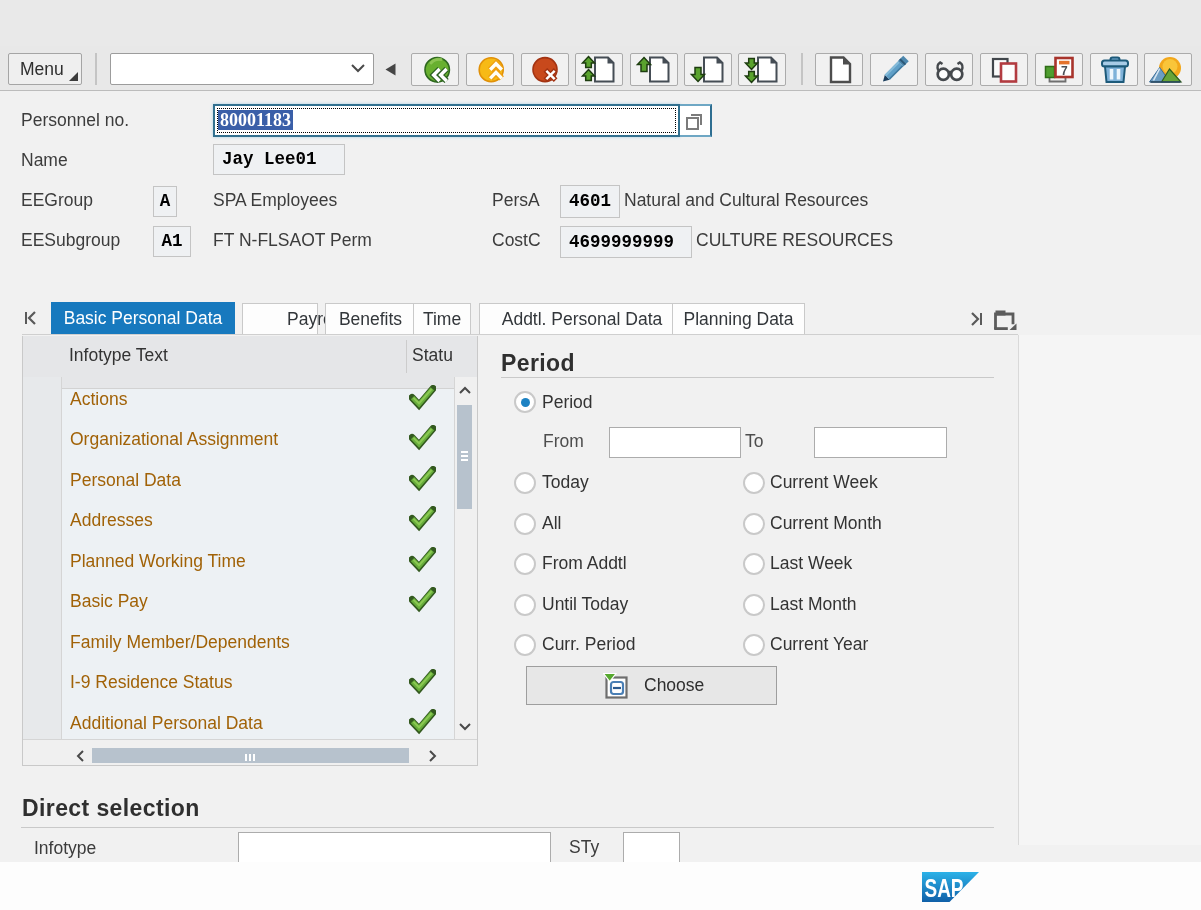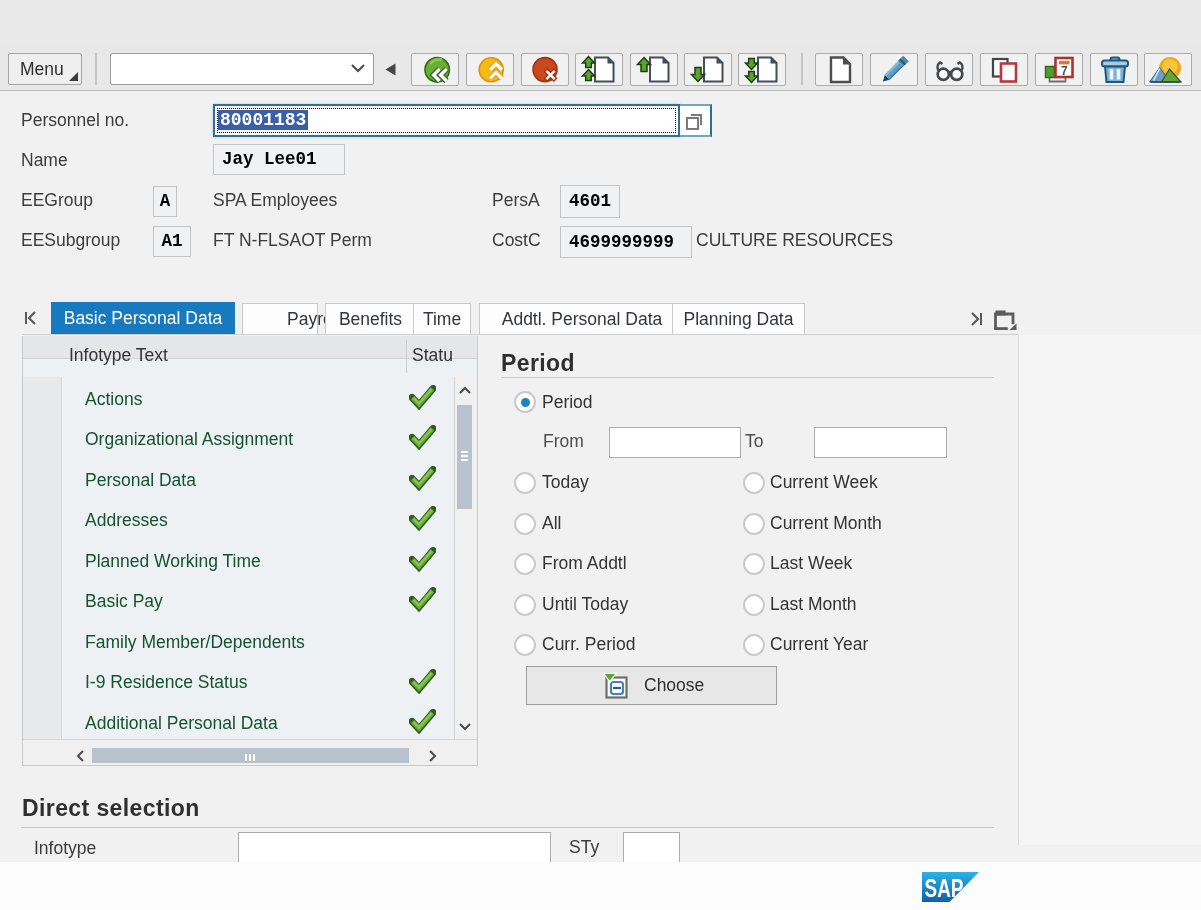--- a/index.html
+++ b/index.html
@@ -1,29 +1,29 @@
 <!DOCTYPE html>
 <html><head>
 <meta charset="utf-8">
 <style>
 * { margin:0; padding:0; box-sizing:border-box; }
 html,body { width:1201px; height:910px; }
 body { font-family:"Liberation Sans", sans-serif; background:#fdfdfd; }
 #page { position:relative; width:1201px; height:910px; overflow:hidden; background:#fdfdfd; }
 .abs { position:absolute; }
-.mono { font-family:Liberation Mono, monospace; }
+.mono { font-family:Liberation Serif, serif; }
 .lbl { position:absolute; font-size:17.5px; color:#3c3c3c; white-space:nowrap; }
 .rofield { position:absolute; background:#eff1f3; border:1px solid #c4c4c4; font-family:"Liberation Mono", monospace; font-size:17.5px; font-weight:bold; color:#000; line-height:29px; white-space:nowrap; }
 .inp { position:absolute; background:#fff; border:1px solid #acacac; }
 .tbtn { position:absolute; top:53px; width:48px; height:33px; background:#f1f1f1; border:1px solid #ababab; border-radius:2px; }
 .tbtn svg { position:absolute; left:0; top:0; }
 .tab { position:absolute; top:303px; height:31px; background:#fdfdfd; border:1px solid #c9c9c9; border-bottom:none; font-size:17.5px; color:#32363a; text-align:center; line-height:30px; }
 .radio { position:absolute; width:22px; height:22px; border-radius:50%; background:#fff; border:2px solid #c9c9c9; }
 .rlbl { position:absolute; font-size:17.5px; color:#333; white-space:nowrap; }
-.row { position:absolute; left:62px; font-size:17.5px; color:#14532d; white-space:nowrap; }
+.row { position:absolute; left:47px; font-size:17.5px; color:#a16207; white-space:nowrap; }
 .check { position:absolute; left:386px; }
 </style>
 </head>
 <body>
 <div id="page">
 
   <div class="abs" style="left:0;top:0;width:1201px;height:46px;background:#e9e9e9;"></div>
   <div class="abs" style="left:0;top:46px;width:1201px;height:45px;background:#e8e8e8;border-bottom:1px solid #bcbcbc;"></div>
 
   <div class="abs" style="left:8px;top:53px;width:74px;height:32px;background:#efefef;border:1px solid #a5a5a5;border-radius:2px;">
@@ -175,20 +175,21 @@
   </div>
 
   <div class="lbl" style="left:21px;top:150px;">Name</div>
   <div class="rofield" style="left:213px;top:144px;width:132px;height:31px;padding-left:8px;">Jay Lee01</div>
 
   <div class="lbl" style="left:21px;top:190px;">EEGroup</div>
   <div class="rofield" style="left:153px;top:186px;width:24px;height:31px;text-align:center;">A</div>
   <div class="lbl" style="left:213px;top:190px;">SPA Employees</div>
   <div class="lbl" style="left:492px;top:190px;">PersA</div>
   <div class="rofield" style="left:560px;top:185px;width:60px;height:33px;text-align:center;line-height:31px;">4601</div>
+  <div class="lbl" style="left:624px;top:190px;">Natural and Cultural Resources</div>
 
   <div class="lbl" style="left:21px;top:230px;">EESubgroup</div>
   <div class="rofield" style="left:153px;top:226px;width:38px;height:31px;text-align:center;">A1</div>
   <div class="lbl" style="left:213px;top:230px;text-align:center;">FT N-FLSAOT Perm</div>
   <div class="lbl" style="left:492px;top:230px;">CostC</div>
   <div class="rofield" style="left:560px;top:226px;width:132px;height:32px;padding-left:8px;line-height:30px;">4699999999</div>
   <div class="lbl" style="left:696px;top:230px;">CULTURE RESOURCES</div>
 
   <svg class="abs" style="left:24px;top:311px;" width="14" height="14" viewBox="0 0 14 14">
     <path d="M2 1 v12" stroke="#5a5a5a" stroke-width="2"></path>
@@ -207,21 +208,21 @@
   </svg>
   <svg class="abs" style="left:994px;top:309px;" width="23" height="22" viewBox="0 0 23 22">
     <rect x="1.5" y="1.5" width="10" height="5" fill="#5c5c5c"></rect>
     <path d="M1.5 20 V5 H19 V15.2" fill="none" stroke="#5c5c5c" stroke-width="2.8"></path>
     <path d="M0.2 19.6 H13.8" stroke="#5c5c5c" stroke-width="2.8"></path>
     <polygon points="15.5,21 22.5,21 22.5,14.5" fill="#5c5c5c"></polygon>
   </svg>
 
   <div class="abs" style="left:22px;top:336px;width:456px;height:430px;border:1px solid #c9c9c9;border-top:none;background:#edf1f4;">
 
-    <div class="abs" style="left:0;top:0;width:454px;height:23px;background:#e5e6e8;border-bottom:1px solid #d2d2d2;">
+    <div class="abs" style="left:0;top:0;width:454px;height:53px;background:#e5e6e8;border-bottom:1px solid #d2d2d2;">
       <span style="position:absolute;left:46px;top:9px;font-size:17.5px;color:#333;">Infotype Text</span>
       <span style="position:absolute;left:389px;top:9px;font-size:17.5px;color:#333;">Statu</span>
       <div class="abs" style="left:383px;top:4px;width:1px;height:33px;background:#cccccc;"></div>
     </div>
 
     <div class="abs" style="left:0;top:41px;width:39px;height:362px;background:#e7e9eb;border-right:1px solid #d5d5d5;"></div>
 
     <div class="row" style="top:53px;">Actions</div>
     <div class="row" style="top:93px;">Organizational Assignment</div>
     <div class="row" style="top:134px;text-align:right;">Personal Data</div>

